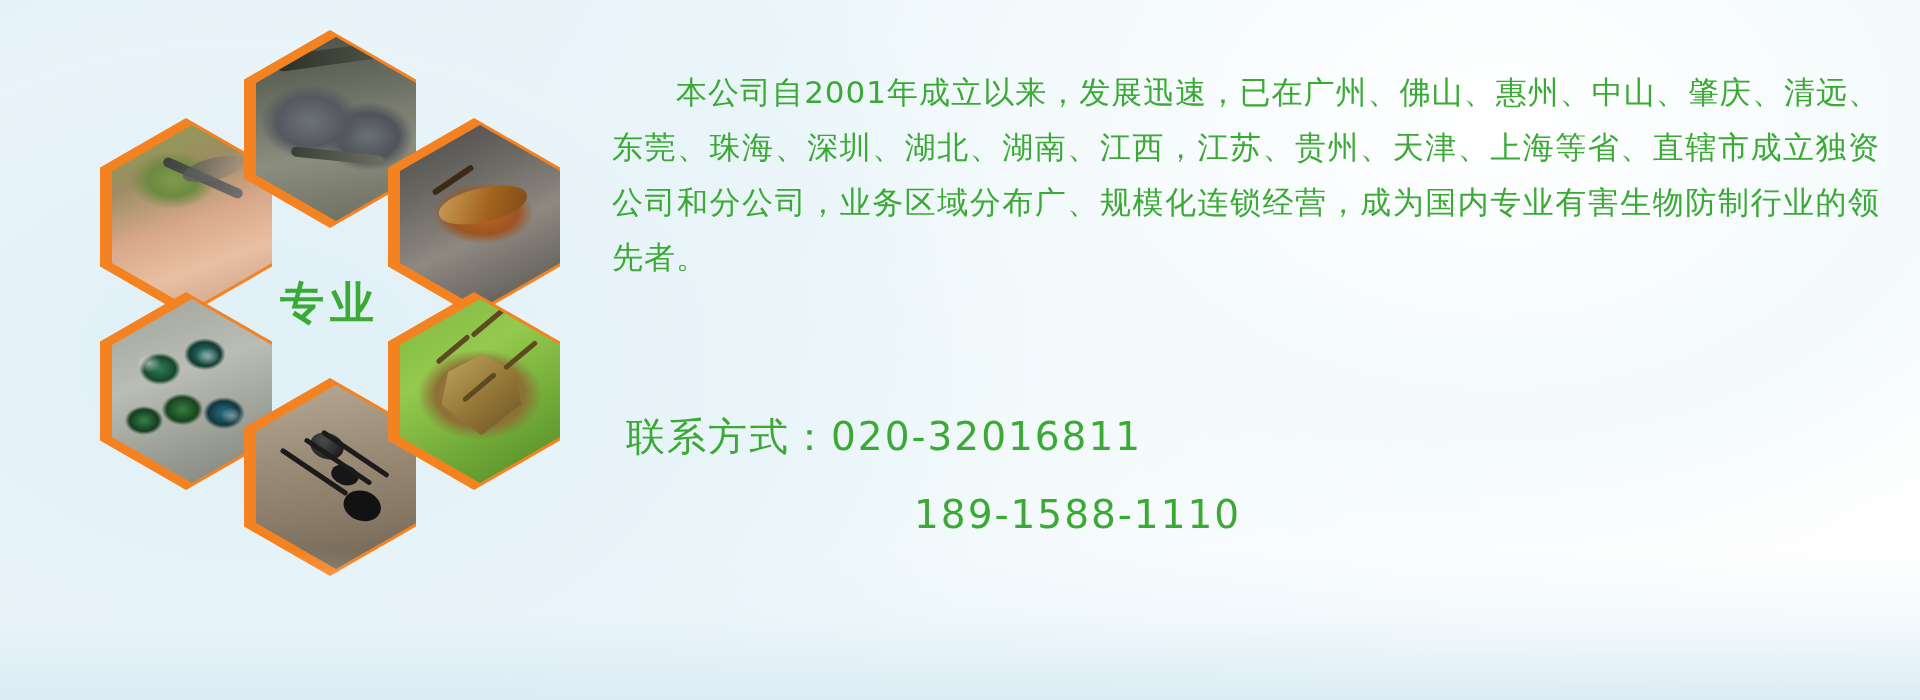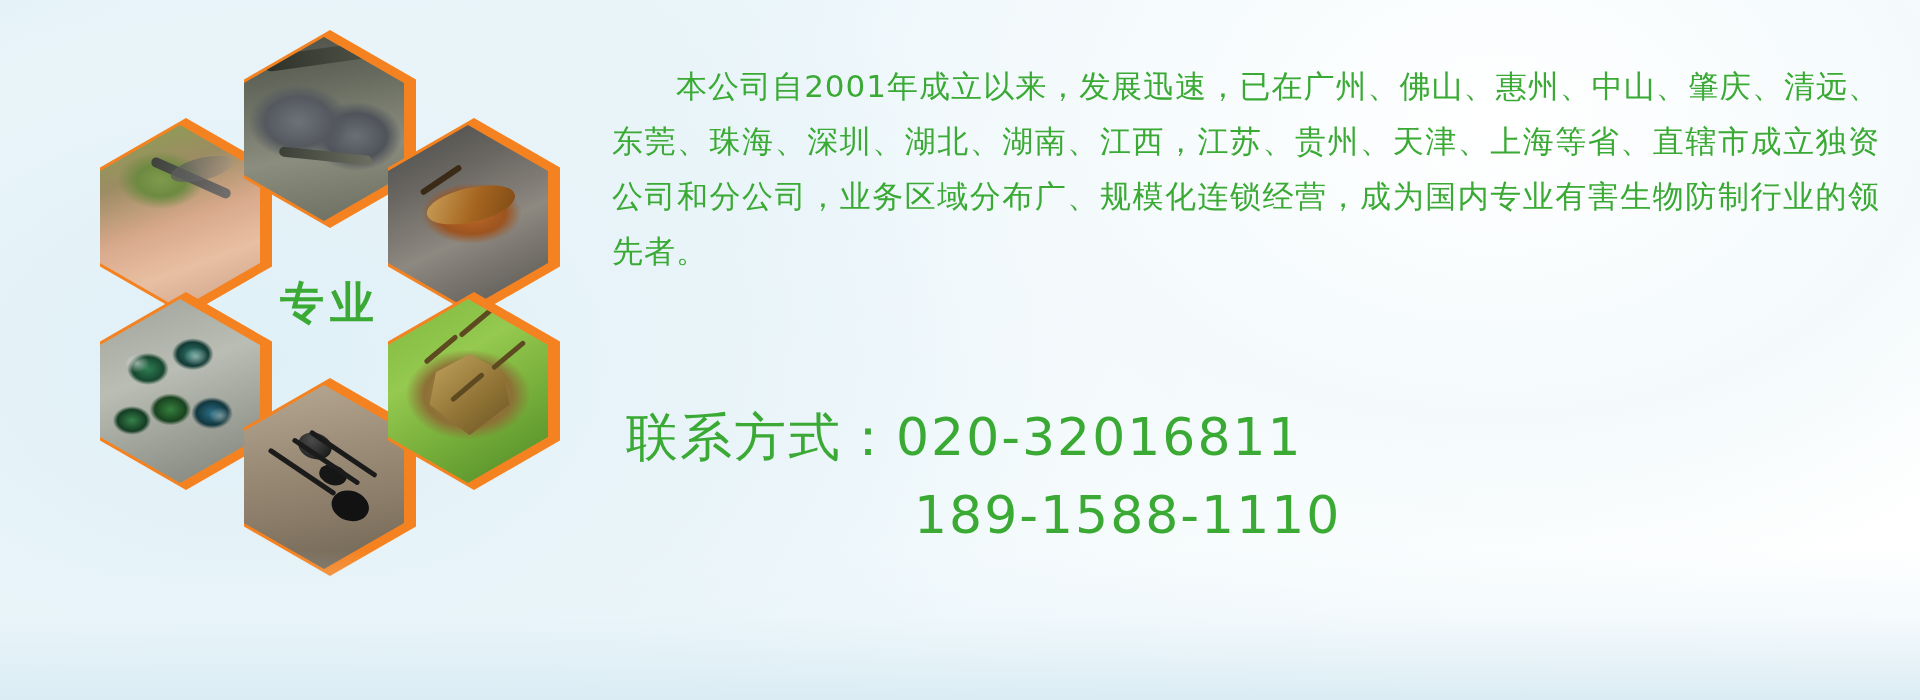--- a/index.html
+++ b/index.html
@@ -21,21 +21,21 @@
     background:linear-gradient(to top,#dbecf4 0%, rgba(232,244,250,0.45) 55%, rgba(255,255,255,0) 100%);
     pointer-events:none;
   }
 
   
   .hex-cluster{position:absolute;left:92px;top:8px;width:500px;height:560px;}
   .hex{
     position:absolute;width:172px;height:198px;
     clip-path:polygon(50% 0%,100% 25%,100% 75%,50% 100%,0% 75%,0% 25%);
     background:#f58220;
-    display:flex;align-items:center;justify-content:flex-start;
+    display:flex;align-items:center;justify-content:flex-end;
   }
   .hex .inner{
     width:160px;height:184px;
     clip-path:polygon(50% 0%,100% 25%,100% 75%,50% 100%,0% 75%,0% 25%);
     overflow:hidden;position:relative;
   }
   .hex .inner .art{position:absolute;inset:0;}
 
   
   .h-mosquito{left:8px;  top:110px;}
@@ -146,38 +146,38 @@
     clip-path:polygon(50% 0%,92% 22%,100% 62%,50% 100%,0% 62%,8% 22%);
   }
   .art.stink:after{
     content:"";position:absolute;left:20%;top:26%;width:26%;height:5px;
     background:#5d4a20;transform:rotate(-40deg);border-radius:3px;
     box-shadow:44px 2px 0 0 #5d4a20, -4px 46px 0 0 #5d4a20, 48px 48px 0 0 #5d4a20;
   }
 
   
   .copy{
-    position:absolute;left:612px;top:28px;width:1268px;
+    position:absolute;left:612px;top:34px;width:1268px;
   }
   .para{
     color:#3aaa35;
     font-size:31px;
     line-height:55px;
     font-weight:500;
     letter-spacing:1px;
     text-indent:64px;
     text-align:justify;
     font-family:"DejaVu Sans","Liberation Sans",sans-serif;
   }
 
   .contact{
     position:absolute;left:626px;top:398px;width:1280px;
     color:#3aaa35;
     font-family:"DejaVu Sans","Liberation Sans",sans-serif;
-    font-size:52px;
+    font-size:39px;
     line-height:78px;
     letter-spacing:2px;
   }
   .contact .line2{display:block;padding-left:288px;}
 </style>
 </head>
 <body>
 
 <div class="banner">
 

